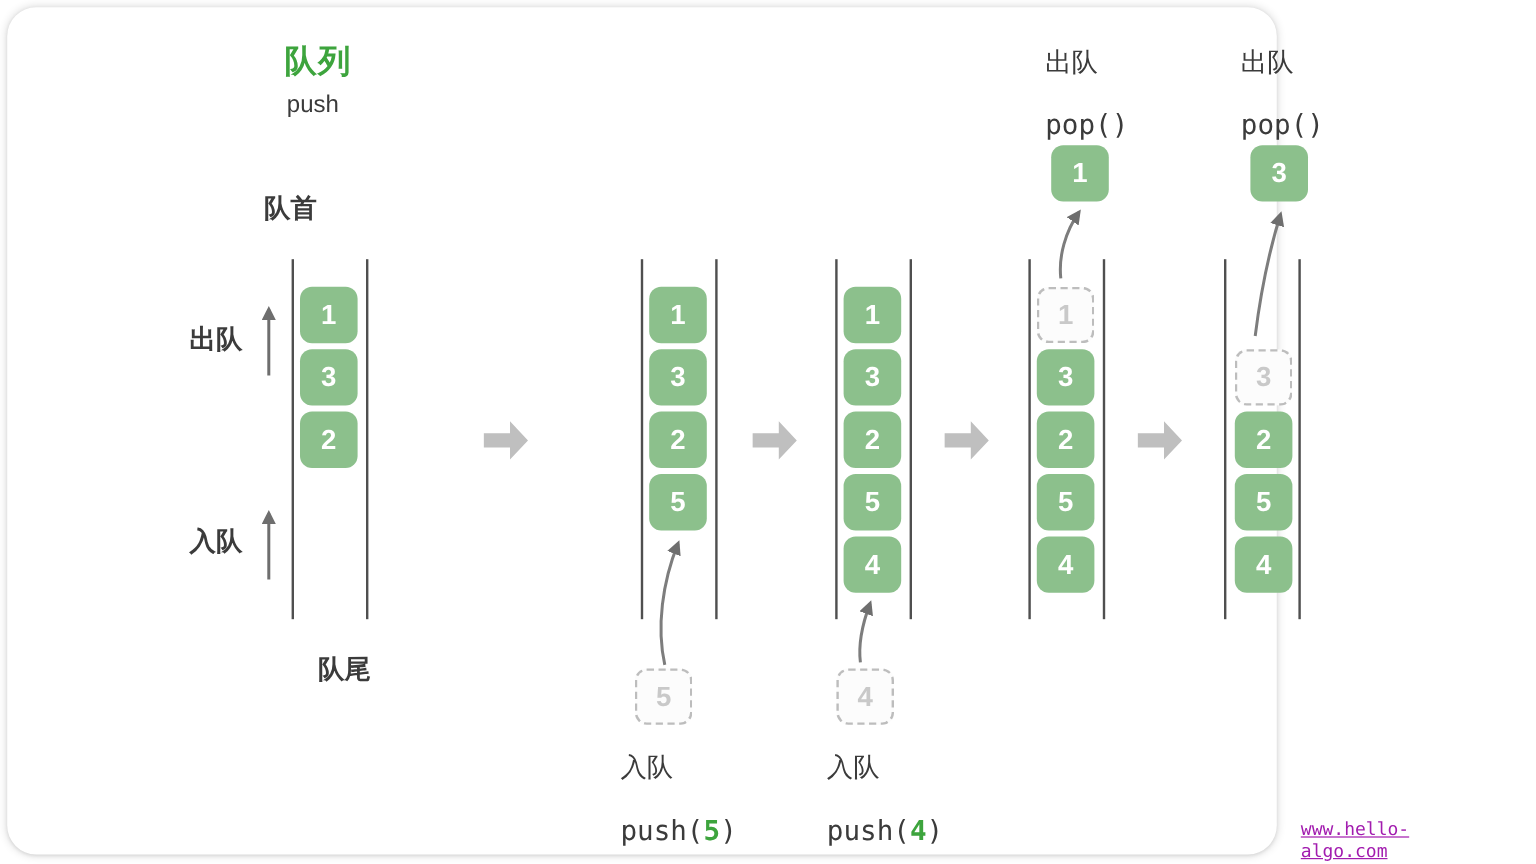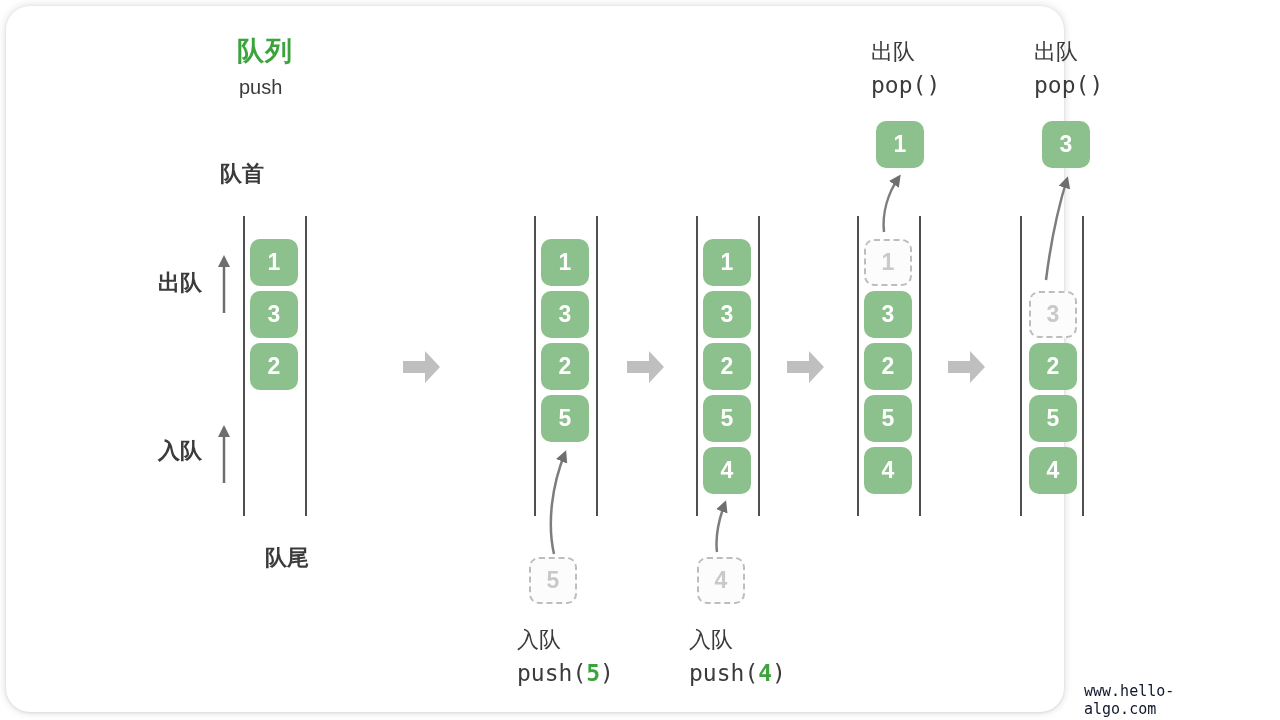--- a/index.html
+++ b/index.html
@@ -29,23 +29,23 @@
     background:#8cc08c; color:#ffffff; font-size:23px; font-weight:bold;
     display:flex; align-items:center; justify-content:center;
   }
   .dashed-cell {
     position:absolute; width:48px; height:47px; box-sizing:border-box;
     border:2px dashed #bdbdbd; border-radius:10px; background:#fcfcfc;
     color:#c9c9c9; font-size:23px; font-weight:600;
     display:flex; align-items:center; justify-content:center;
   }
   .op .zh   { font-size:22px; color:#3b3b3b; line-height:32px; }
-  .code     { font-family:"DejaVu Sans Mono","Liberation Mono",monospace; font-size:23px; line-height:34px; color:#3b3b3b; }
+  .code     { font-family:"DejaVu Sans Mono","Liberation Mono",monospace; font-size:23px; line-height:34px; color:#3b3b3b;margin-top:20px; }
   .arg      { color:#3da43d; font-weight:bold; }
-  .watermark{ font-family:"DejaVu Sans Mono","Liberation Mono",monospace; font-size:15px; color:#0f172a; }
+  .watermark{ font-family:"DejaVu Sans Mono","Liberation Mono",monospace; font-size:15px; color:#a21caf;text-decoration:underline; }
   svg { display:block; }
 </style>
 </head>
 <body>
 
 <div class="card">
 
   <svg width="0" height="0" class="abs">
     <defs>
       <marker id="ah" markerUnits="userSpaceOnUse" markerWidth="13" markerHeight="13" refX="9" refY="6" orient="auto">

